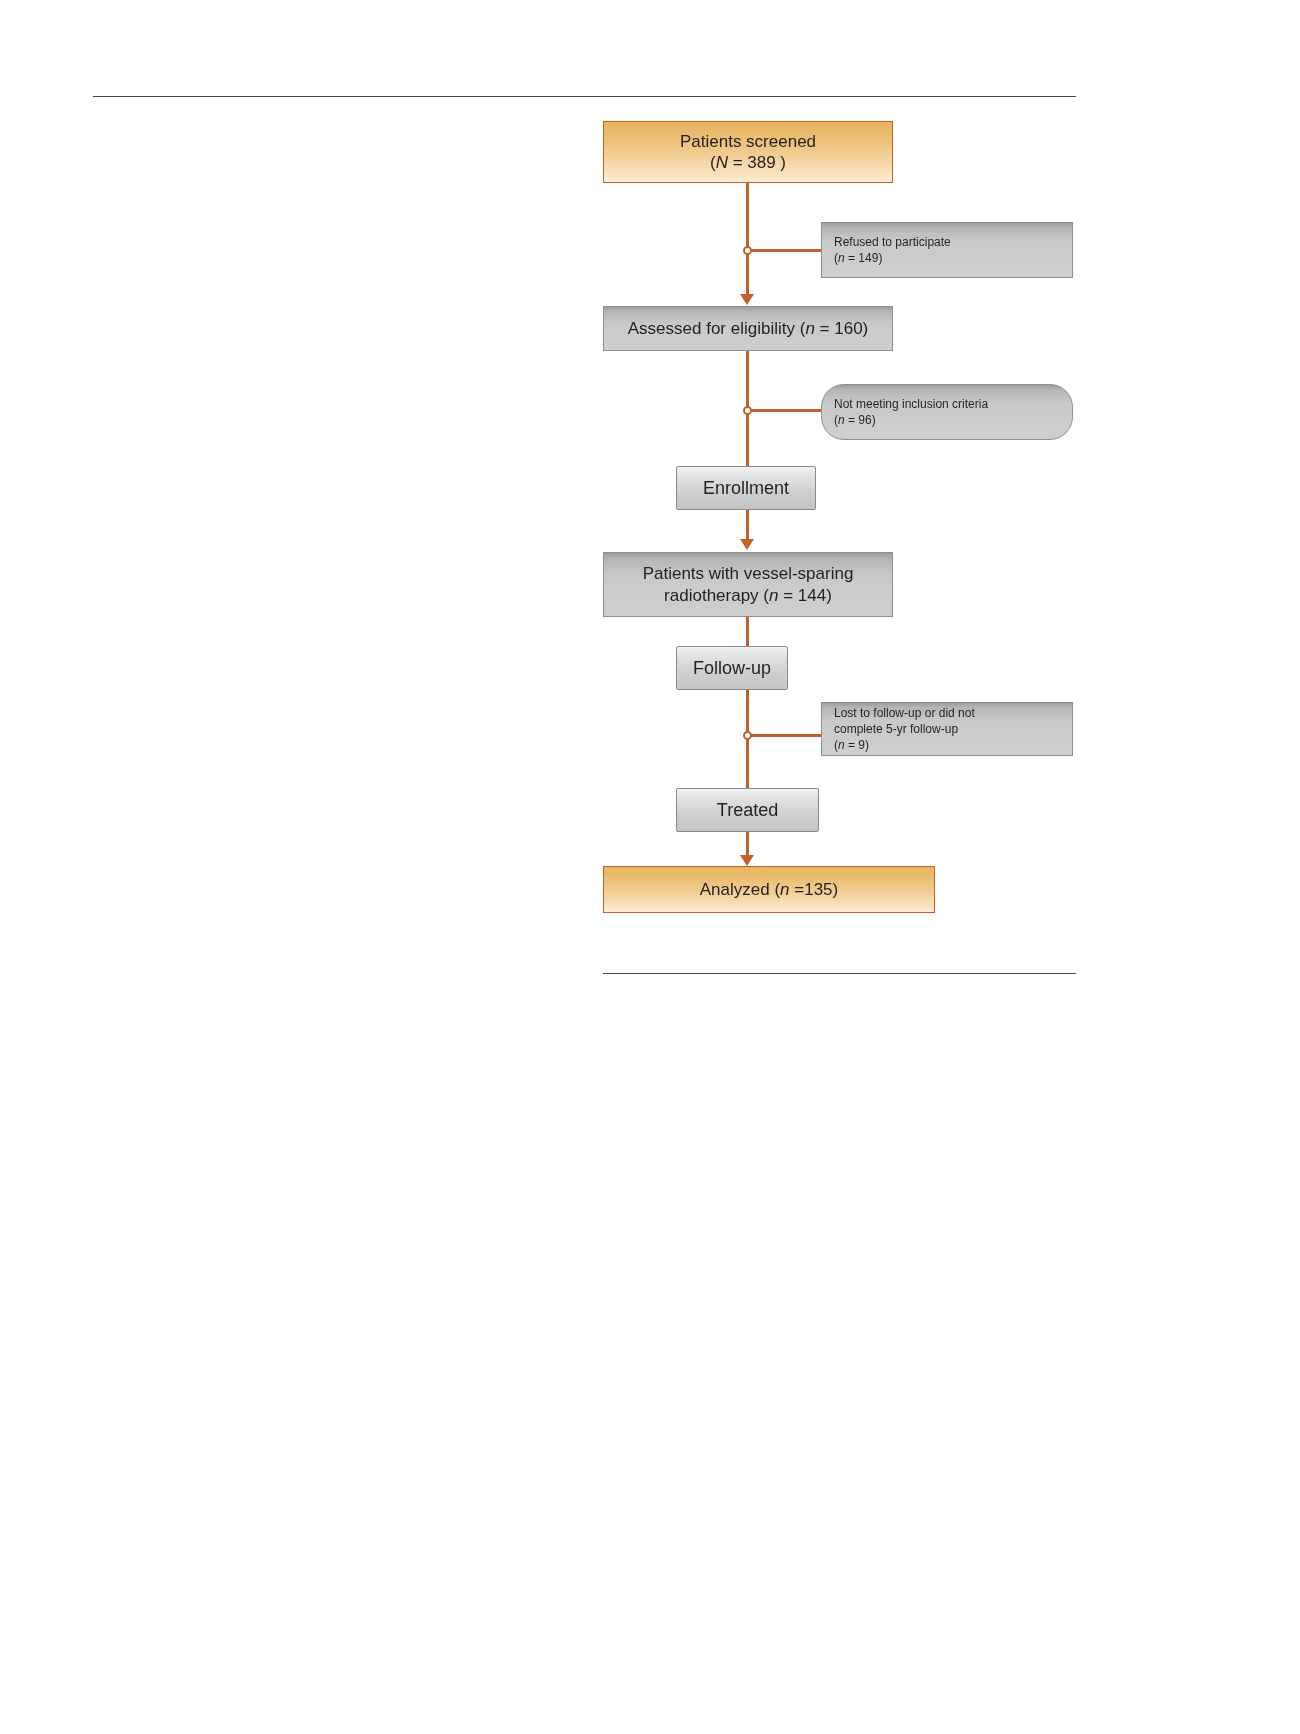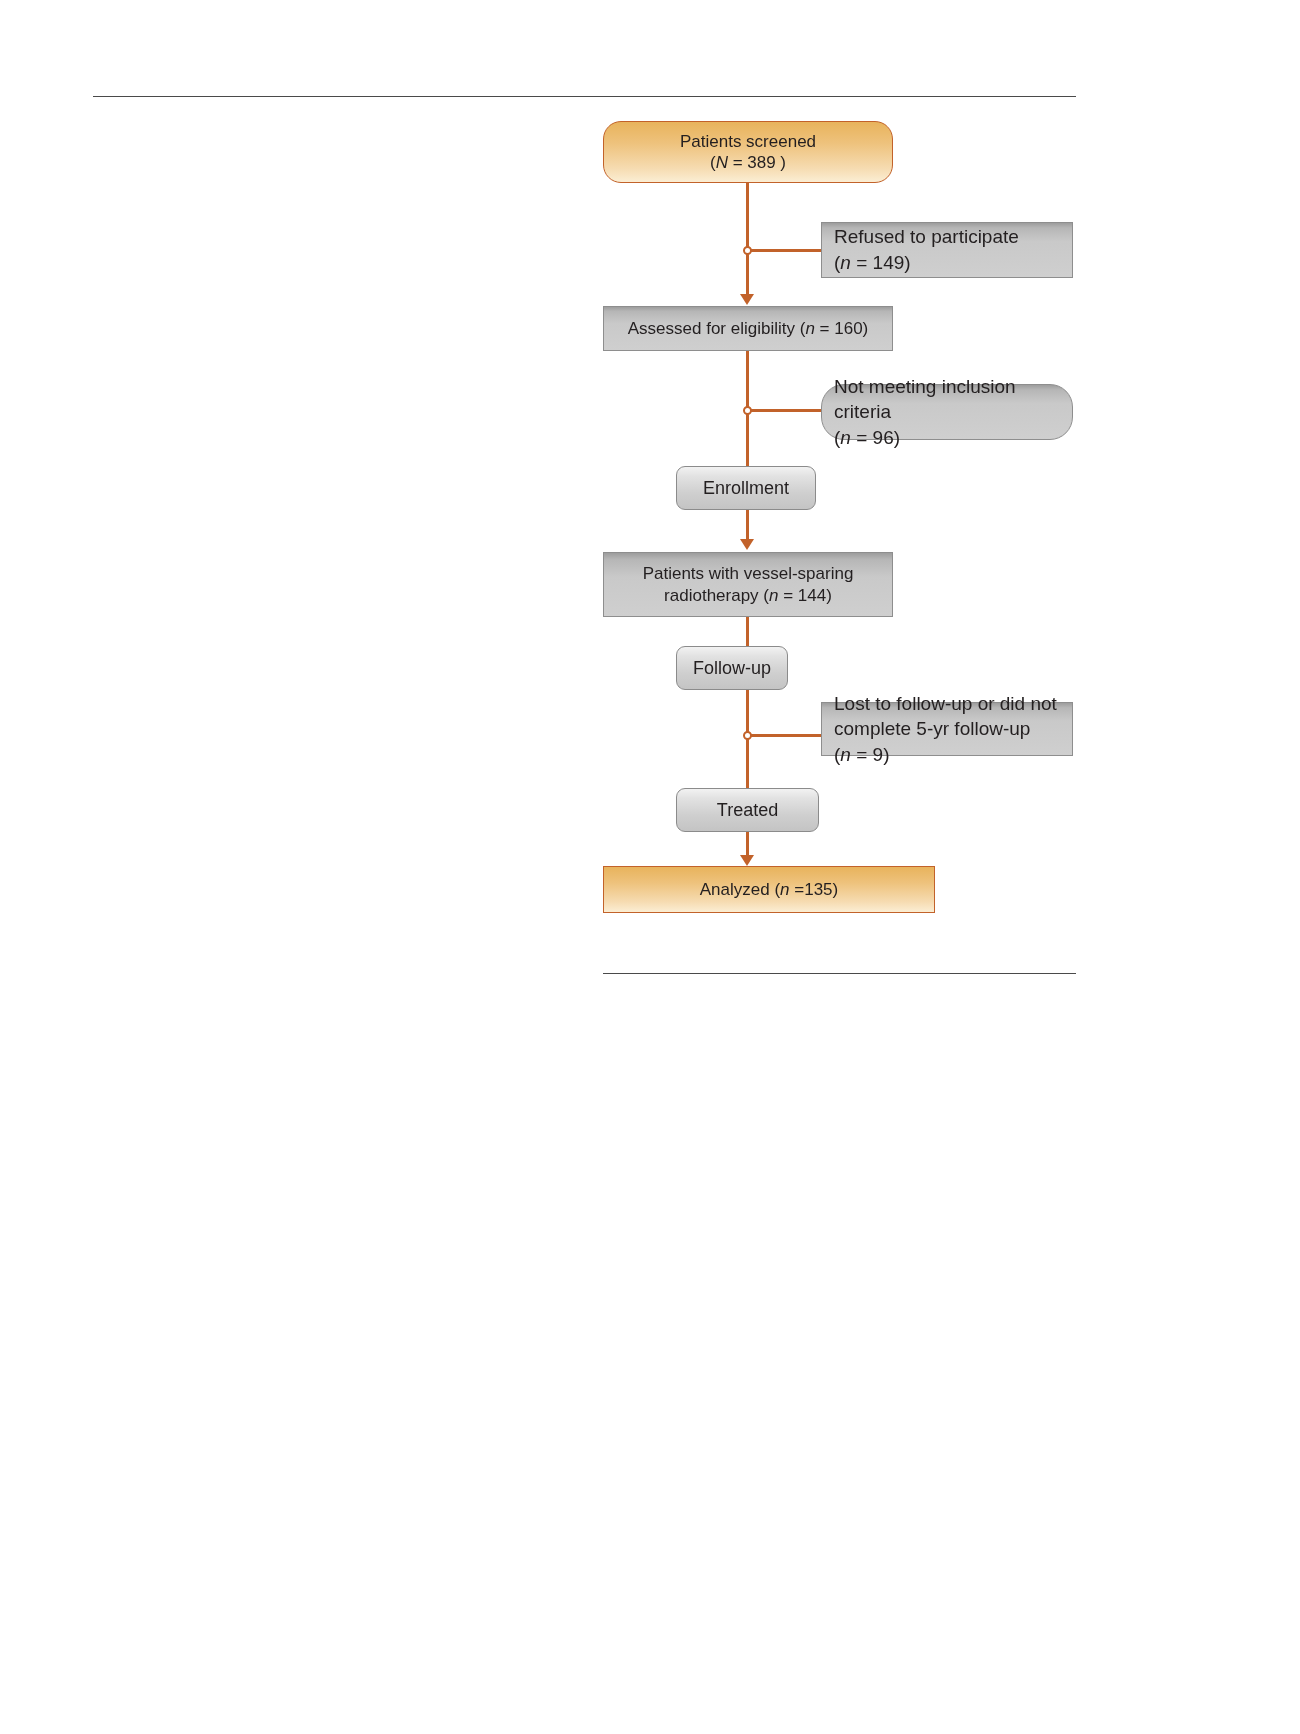--- a/index.html
+++ b/index.html
@@ -57,32 +57,32 @@
     border: 1px solid #8e8e8e;
     color: #231f20;
     font-size: 17px;
   }
 
   
   .box-side {
     background: linear-gradient(to bottom, #9d9d9d 0%, #b6b6b6 9%, #c9c9c9 34%, #cfcfcf 100%);
     border: 1px solid #8e8e8e;
     color: #231f20;
-    font-size: 19px;
+    font-size: 12px;
     justify-content: flex-start;
     text-align: left;
     padding-left: 12px;
     line-height: 1.35;
   }
 
   
   .box-pill {
     background: linear-gradient(to bottom, #f2f2f2 0%, #e2e2e2 22%, #cfcfcf 62%, #c4c4c4 100%);
     border: 1.5px solid #8b8b8b;
-    border-radius: 9px;
+    border-radius: 2px;
     color: #231f20;
     font-size: 18px;
   }
 
   .box .inner { width: 100%; }
 
   i.var { font-style: italic; }
 
   
   .vline {
@@ -111,21 +111,21 @@
     box-sizing: border-box;
   }
 </style>
 </head>
 <body>
 
 <div class="page">
 
   <div class="rule rule-top"></div>
 
-  <div class="box box-orange" style="left:603px; top:121px; width:290px; height:62px;border-radius:18px;">
+  <div class="box box-orange" style="left:603px; top:121px; width:290px; height:62px;">
     <div class="inner">
       <div>Patients screened</div>
       <div><span>(</span><i class="var">N</i><span> = 389 )</span></div>
     </div>
   </div>
 
   <div class="vline" style="left:746px; top:183px; height:115px;"></div>
   <div class="arrow-down" style="left:740px; top:294px;"></div>
 
   <div class="hline" style="left:750px; top:249px; width:72px;"></div>

